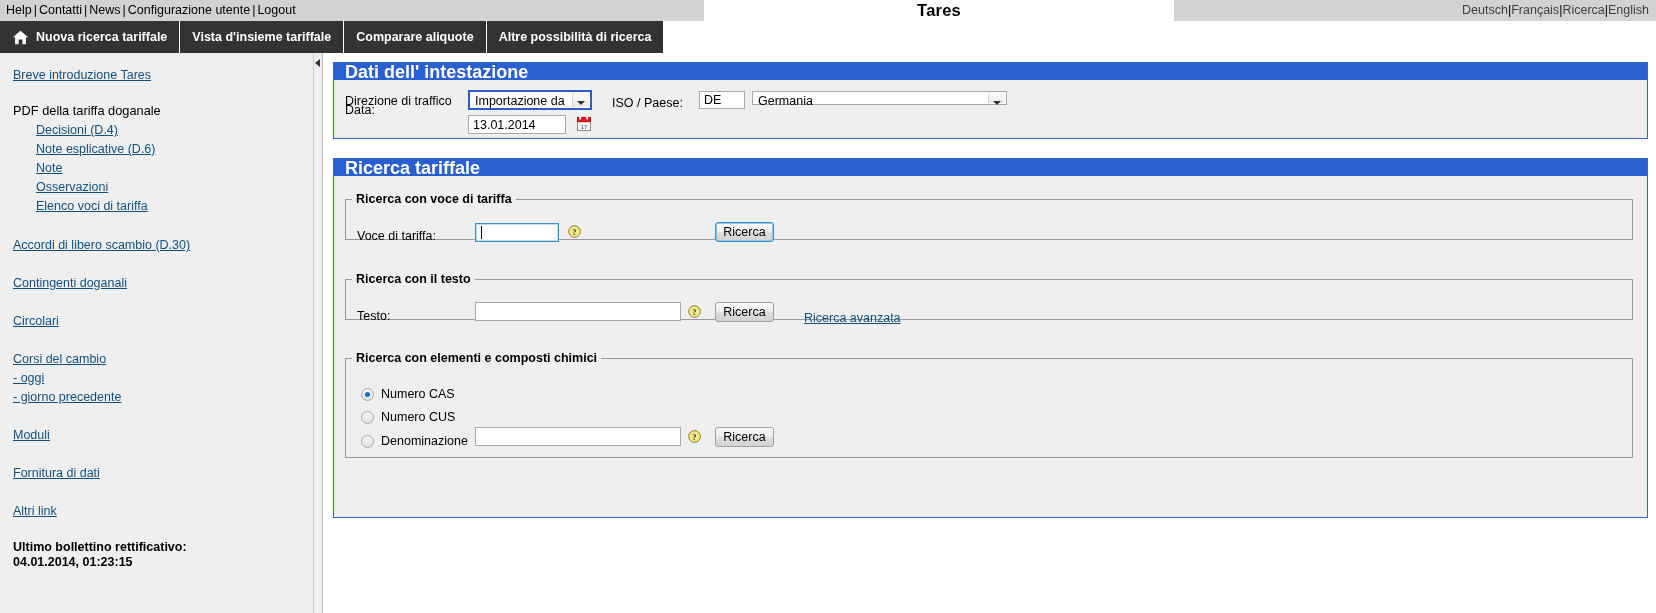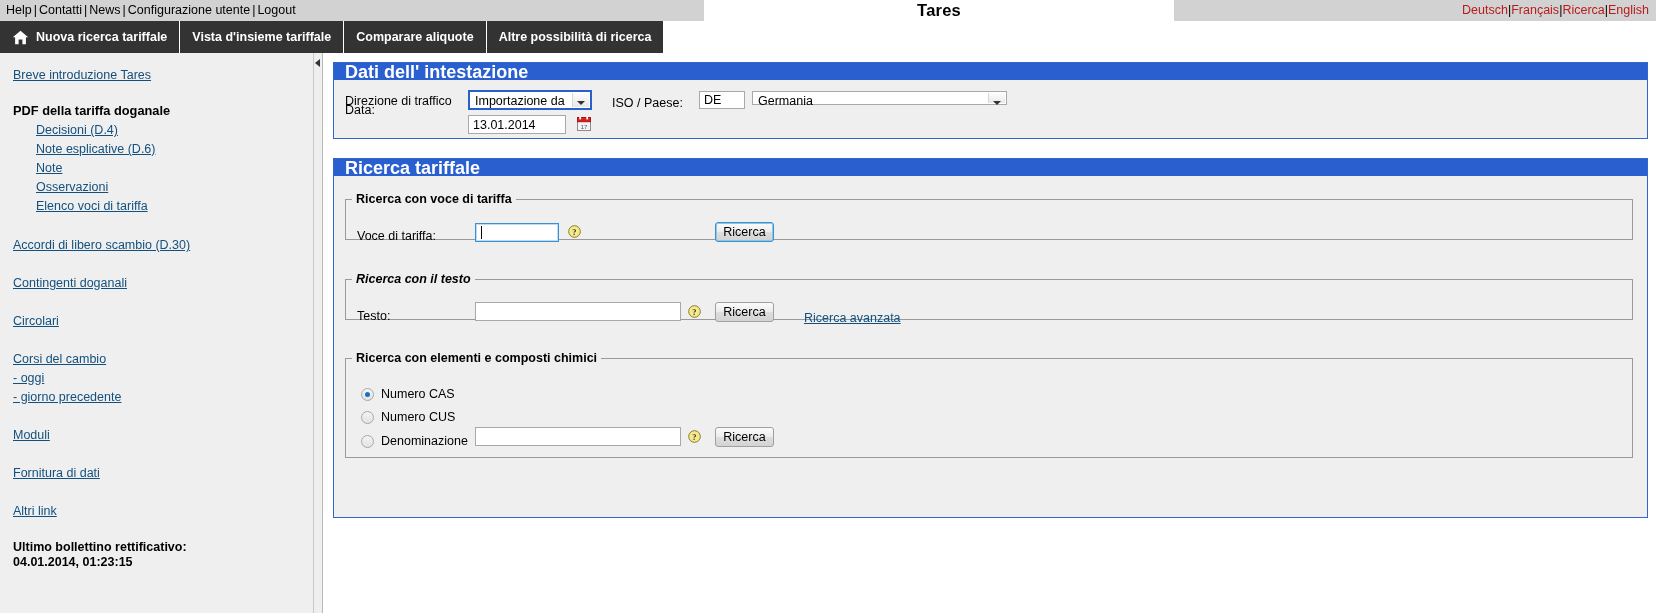--- a/index.html
+++ b/index.html
@@ -50,21 +50,21 @@
     line-height: 21px;
     letter-spacing: 0.2px;
   }
   .topbar-right {
     position: absolute;
     right: 7px; top: 3px;
     font-size: 12.5px;
     color: #000;
     white-space: nowrap;
   }
-  .topbar-right a { color: #b91c1c; text-decoration: none; }
+  .topbar-right a { color: #404040; text-decoration: none; }
 
   
   .navbar {
     position: absolute;
     left: 0; top: 21px;
     width: 1656px; height: 32px;
     background: #ffffff;
   }
   .navtabs {
     position: absolute;
@@ -107,21 +107,21 @@
   .sidebar .link {
     display: block;
     color: #13507e;
     font-size: 12.5px;
     text-decoration: underline;
     white-space: nowrap;
     cursor: pointer;
   }
   .sidebar .group-title {
     font-size: 12.8px;
-    font-weight: bold;
+    font-weight: normal;
     color: #000;
     white-space: nowrap;
   }
   .sb-abs { position: absolute; }
 
   .bulletin {
     position: absolute;
     left: 13px; top: 487px;
     font-size: 12.5px;
     font-weight: bold;
@@ -442,21 +442,21 @@
       <input class="txtinput focused" style="left: 141px; top: 64px; width: 84px; height: 19px;" value="">
       <div class="caret" style="left:147px; top:67px; height:13px;"></div>
       <span class="help-icon" style="left:234px; top:65px;">
         <svg width="13" height="13" viewBox="0 0 13 13">
           <circle cx="6.5" cy="6.5" r="5.8" fill="#f5e98e" stroke="#8a7c22" stroke-width="1"></circle>
           <text x="6.5" y="9.6" font-size="8.6" font-weight="bold" fill="#3a3a2a" text-anchor="middle" font-family="Liberation Serif, serif">?</text>
         </svg>
       </span>
       <button class="btn focused" style="left:381px; top:63px; width:59px; height:20px;">Ricerca</button>
 
-      <fieldset class="fs" style="left:11px; top:113px; width:1288px; height:48px;font-style:italic;">
+      <fieldset class="fs" style="left:11px; top:113px; width:1288px; height:48px;">
         <legend>Ricerca con il testo</legend>
       </fieldset>
       <div class="lbl" style="left:23px; top:150px;">Testo:</div>
       <input class="txtinput" style="left: 141px; top: 143px; width: 206px; height: 19px;" value="">
       <span class="help-icon" style="left:354px; top:145px;">
         <svg width="13" height="13" viewBox="0 0 13 13">
           <circle cx="6.5" cy="6.5" r="5.8" fill="#f5e98e" stroke="#8a7c22" stroke-width="1"></circle>
           <text x="6.5" y="9.6" font-size="8.6" font-weight="bold" fill="#3a3a2a" text-anchor="middle" font-family="Liberation Serif, serif">?</text>
         </svg>
       </span>

